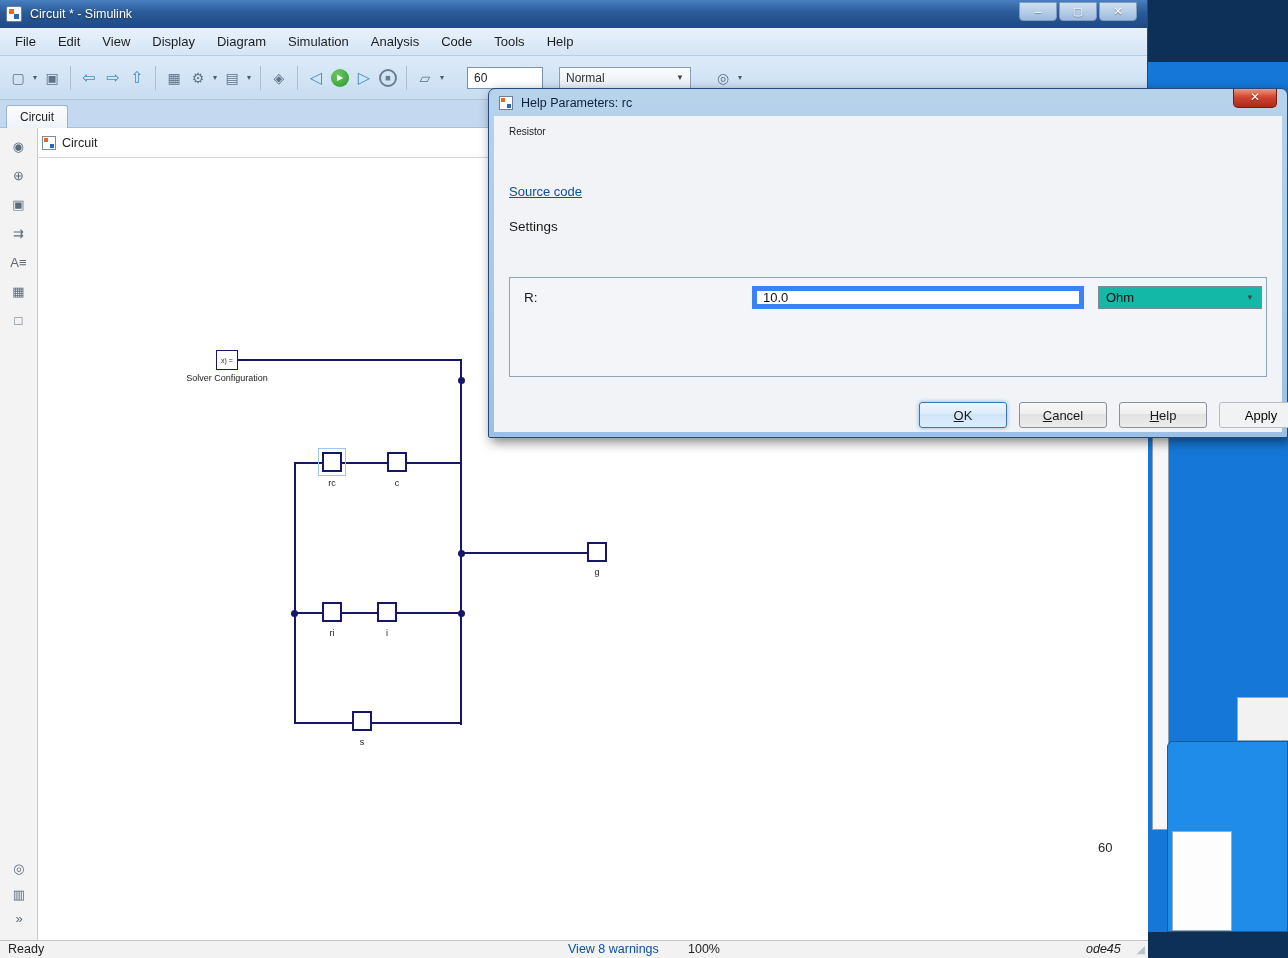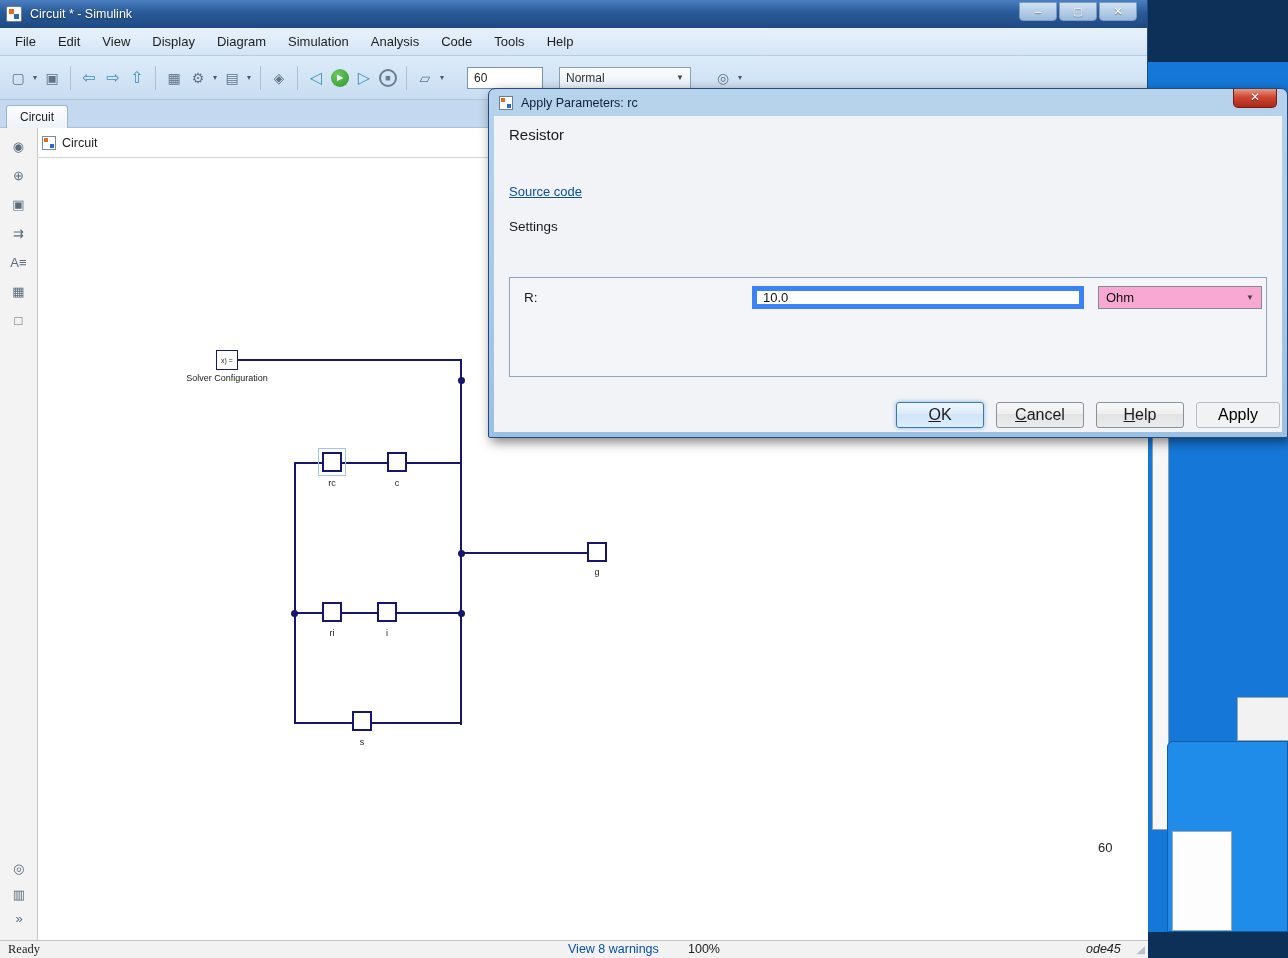--- a/index.html
+++ b/index.html
@@ -75,33 +75,33 @@
   
   .dialog{left:488px;top:88px;width:800px;height:350px;background:linear-gradient(180deg,#b7d3ec,#9cc0e2);border:1px solid #27487c;border-radius:7px 7px 2px 2px;box-shadow:3px 4px 12px rgba(0,0,0,.5);z-index:5;}
   .dlg-title{position:absolute;left:0;top:0;width:100%;height:27px;display:flex;align-items:center;}
   .dlg-icon{position:relative;width:14px;height:14px;border:1px solid #6c7f96;background:#fff;display:inline-block;margin-left:10px;}
   .dlg-icon .sq{position:absolute;width:4px;height:4px;}
   .dlg-icon .sq.a{left:1px;top:1px;background:#e26b1e;}
   .dlg-icon .sq.b{right:1px;bottom:1px;background:#2a66c8;}
   .dlg-title-text{font-size:12.5px;color:#10203a;margin-left:8px;}
   .dlg-close{position:absolute;right:10px;top:0;width:44px;height:19px;background:linear-gradient(180deg,#e89a84,#cf4632 45%,#aa2a18);border:1px solid #7c1a10;border-top:none;border-radius:0 0 5px 5px;color:#fff;font-size:12px;text-align:center;line-height:17px;text-shadow:0 1px 1px rgba(0,0,0,.5);}
   .dlg-content{position:absolute;left:5px;right:5px;top:27px;bottom:5px;background:#f1f3f7;}
-  .dlg-heading{position:absolute;left:15px;top:10px;font-size:15px;color:#1a1a1a;}
+  .dlg-heading{position:absolute;left:15px;top:10px;font-size:10px;color:#1a1a1a;}
   .dlg-link{position:absolute;left:15px;top:68px;font-size:13px;color:#0a4fa8;text-decoration:underline;}
   .dlg-settings{position:absolute;left:15px;top:103px;font-size:13.5px;color:#1a1a1a;}
   .dlg-tabs{position:absolute;left:15px;top:133px;display:flex;align-items:flex-end;height:29px;}
   .dlg-tab{font-size:13px;color:#222;display:flex;align-items:center;justify-content:center;}
   .dlg-tab.active{width:114px;height:29px;background:#f3f5f9;border:1px solid #8ea4c0;border-bottom:none;border-radius:2px 2px 0 0;z-index:2;}
   .dlg-tab.inactive{width:94px;height:26px;background:linear-gradient(180deg,#f5f5f5,#e0e0e0);border:1px solid #9aa2ac;border-bottom:none;border-radius:2px 2px 0 0;}
   .dlg-panel{position:absolute;left:15px;top:161px;width:758px;height:100px;background:#f3f5f9;border:1px solid #8ea4c0;}
   .fld-label{position:absolute;left:14px;top:12px;font-size:13.5px;color:#1a1a1a;}
   .fld-input{position:absolute;left:242px;top:8px;width:332px;height:23px;background:#fff;border:5px solid #3b82f6;font-size:13px;padding:0 6px;color:#111;}
-  .fld-unit{position:absolute;left:588px;top:8px;width:164px;height:23px;background:#f9a8d4;border:1px solid #7f8a99;display:flex;align-items:center;justify-content:space-between;font-size:13px;color:#111;padding:0 7px;}
+  .fld-unit{position:absolute;left:588px;top:8px;width:164px;height:23px;background:#14b8a6;border:1px solid #7f8a99;display:flex;align-items:center;justify-content:space-between;font-size:13px;color:#111;padding:0 7px;}
   .dlg-buttons{position:absolute;left:0;top:286px;width:100%;height:26px;}
-  .btn{position:absolute;height:26px;border-radius:3px;font-size:16px;display:flex;align-items:center;justify-content:center;background:linear-gradient(180deg,#f8f8f8,#efefef 45%,#e2e2e2 46%,#ececec);border:1px solid #8a919c;color:#1a1a1a;}
+  .btn{position:absolute;height:26px;border-radius:3px;font-size:13px;display:flex;align-items:center;justify-content:center;background:linear-gradient(180deg,#f8f8f8,#efefef 45%,#e2e2e2 46%,#ececec);border:1px solid #8a919c;color:#1a1a1a;margin-left:23px;}
   .btn .lbl{display:block;}
   .btn.mnemonic .lbl::first-letter{text-decoration:underline;}
   .btn-ok{left:402px;width:88px;border:1px solid #3a78b0;background:linear-gradient(180deg,#eef6fe,#dcecfb 45%,#cfe4f8 46%,#ddeefc);box-shadow:0 0 4px #7fb4e4;}
   .btn-cancel{left:502px;width:88px;}
   .btn-help{left:602px;width:88px;}
   .btn-apply{left:702px;width:84px;color:#000000;border:1px solid #b8bcc2;background:#f1f2f3;}
 </style>
 </head>
 <body>
 
@@ -266,35 +266,35 @@
     <div class="blk-label" style="left:312px;top:478px;">rc</div>
     <div class="blk-label" style="left:377px;top:478px;">c</div>
     <div class="blk-label" style="left:312px;top:628px;">ri</div>
     <div class="blk-label" style="left:367px;top:628px;">i</div>
     <div class="blk-label" style="left:342px;top:737px;">s</div>
     <div class="blk-label" style="left:577px;top:567px;">g</div>
 
     <div class="stray-60">60</div>
 
     <div class="abs statusbar">
-      <span class="sb-item" style="left:8px;font-family:Liberation Serif, serif;">Ready</span>
+      <span class="sb-item" style="left:8px;">Ready</span>
       <span class="sb-item link-text" style="left:568px;">View 8 warnings</span>
       <span class="sb-item" style="left:688px;">100%</span>
       <span class="sb-item" style="left:1086px;font-style:italic;">ode45</span>
       <span class="grip">◢</span>
     </div>
   </div>
 
   <div class="abs dialog">
     <div class="dlg-title">
       <span class="dlg-icon">
           <i class="sq a"></i>
           <i class="sq b"></i>
         </span>
-      <span class="dlg-title-text">Apply Parameters: rc</span>
+      <span class="dlg-title-text">Help Parameters: rc</span>
       <span class="dlg-close">✕</span>
     </div>
     <div class="dlg-content">
       <div class="dlg-heading">Resistor</div>
       <div class="dlg-link">Source code</div>
       <div class="dlg-settings">Settings</div>
       <div class="dlg-panel">
         <span class="fld-label">R:</span>
         <input class="fld-input" readonly="" value="10.0" style="">
         <span class="fld-unit">

